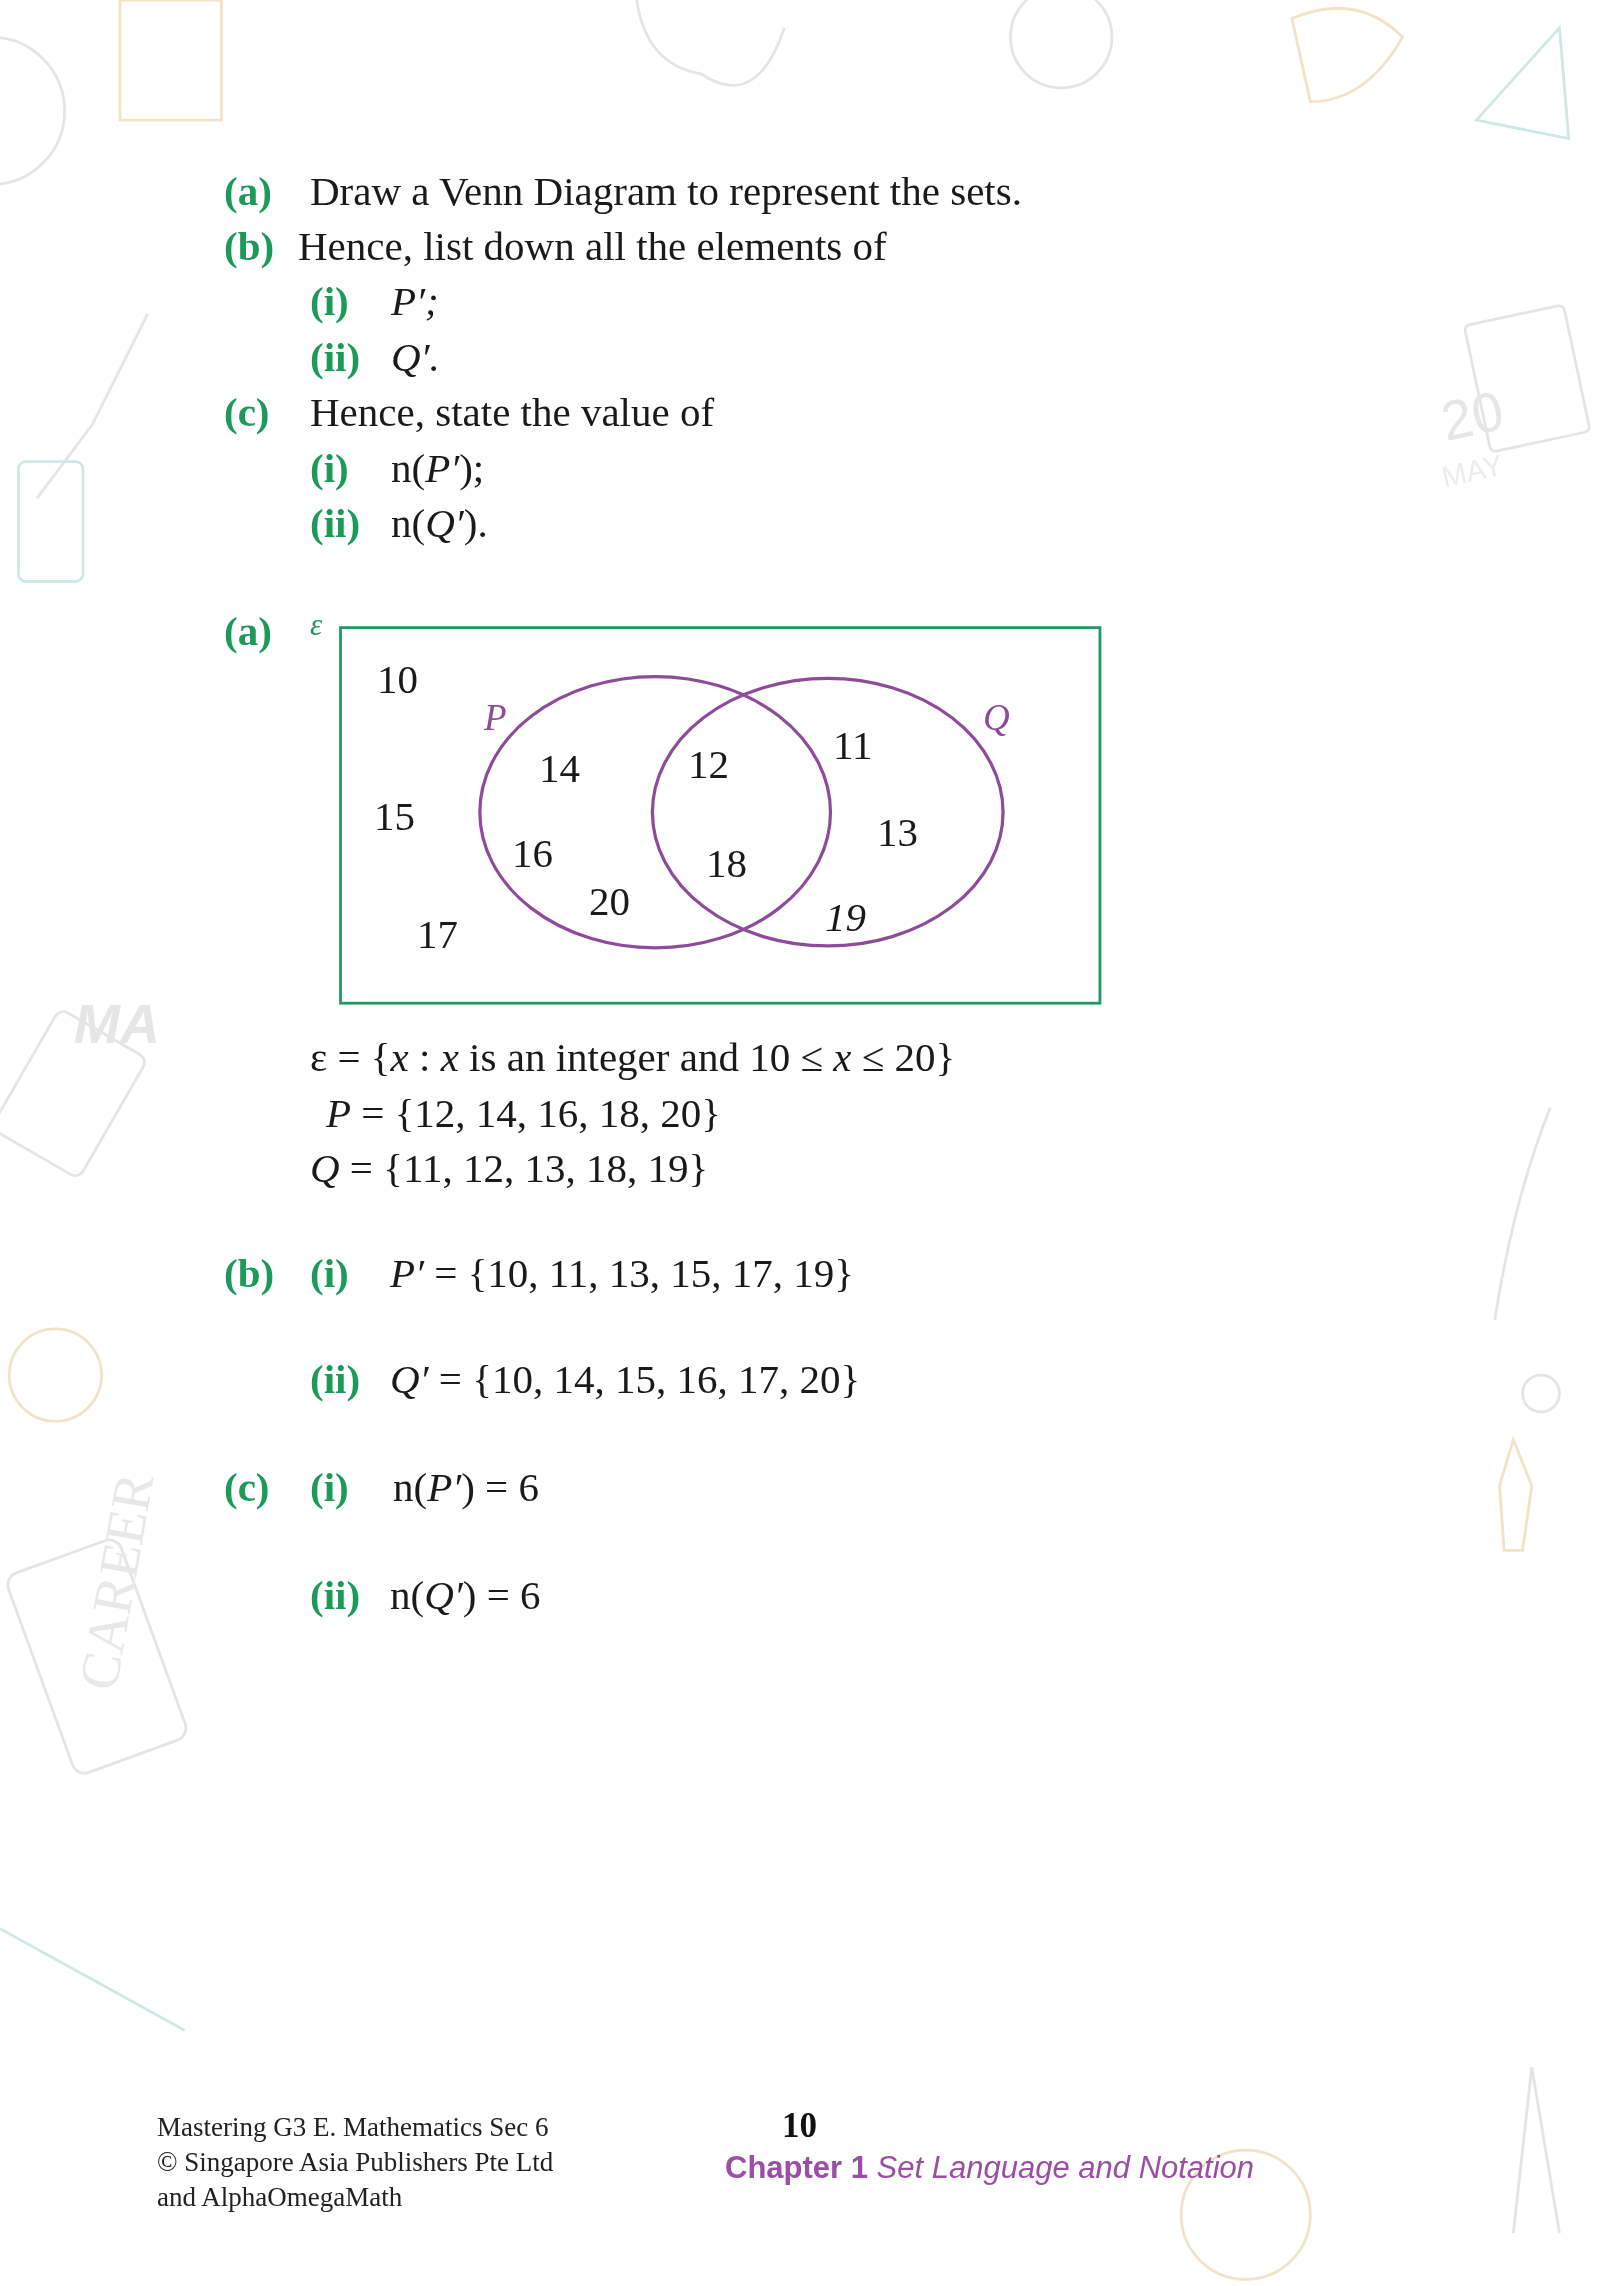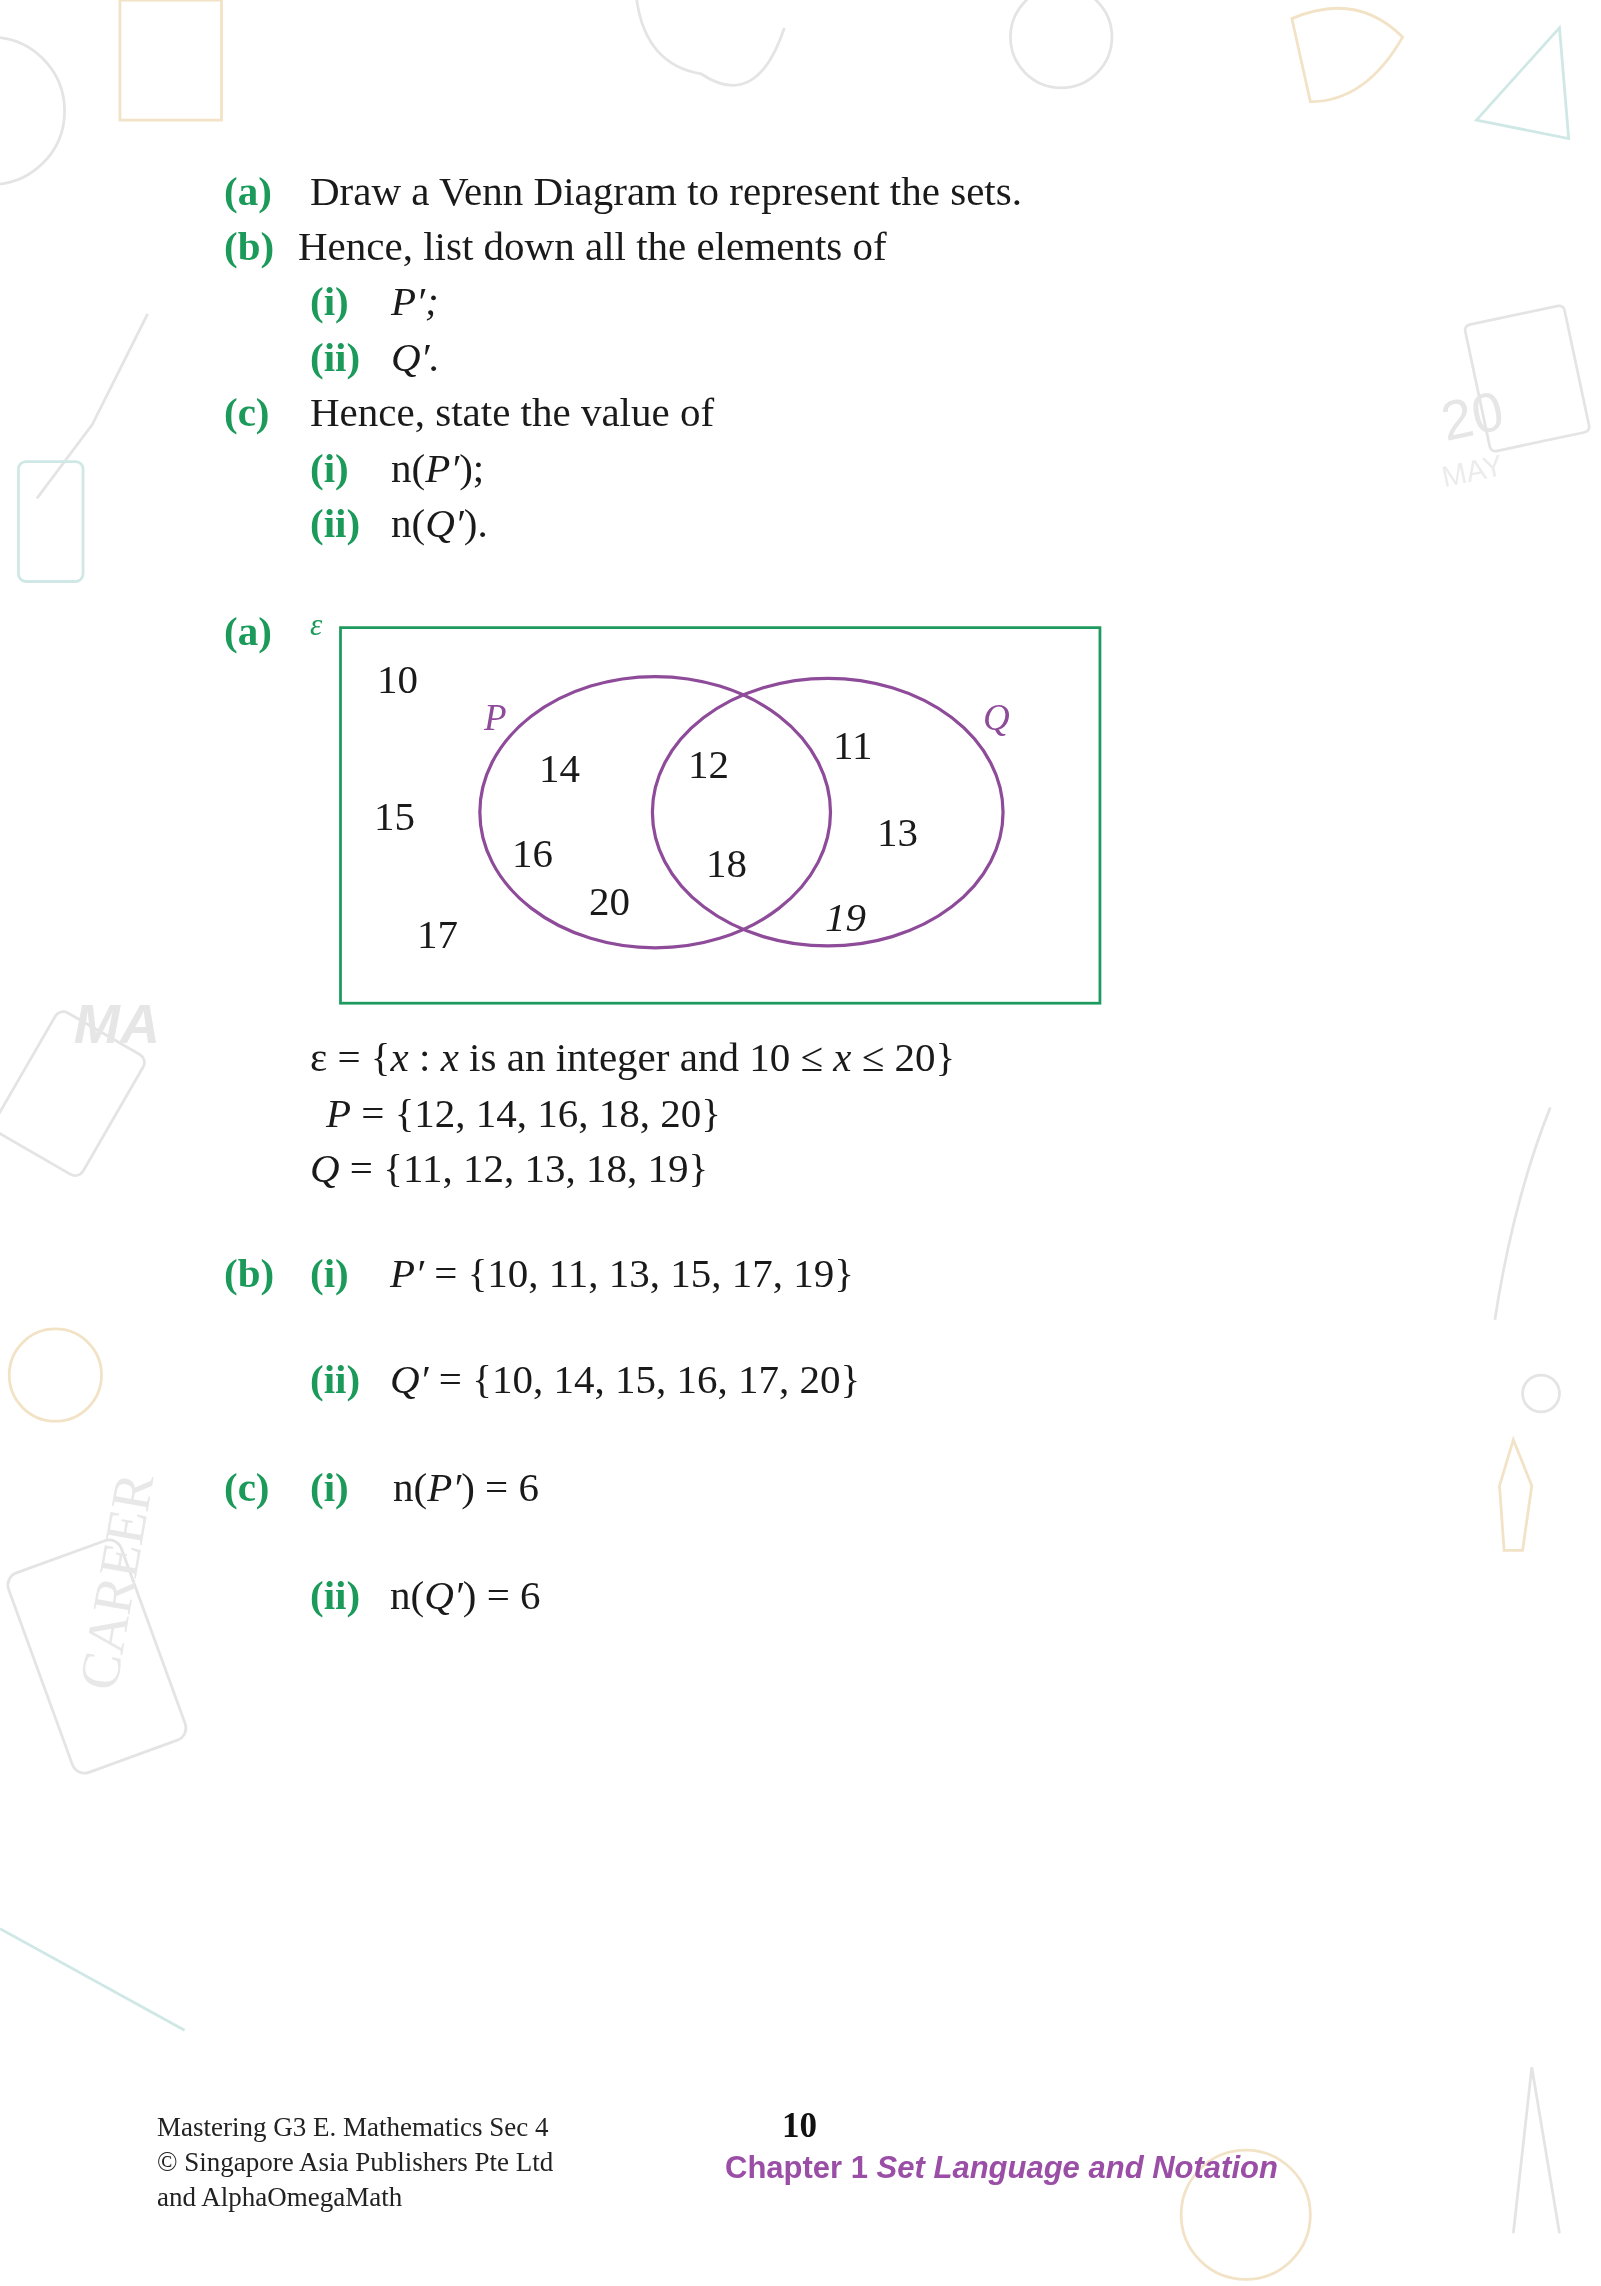--- a/index.html
+++ b/index.html
@@ -15,21 +15,21 @@
 
     .venn { position: absolute; left: 0; top: 0; width: 1601px; height: 2286px; }
     .venn-num { position: absolute; font-size: 41px; line-height: 1; color: #1a1a1a; }
     .set-label { position: absolute; font-size: 37px; font-style: italic; color: #8e4b9a; line-height: 1; }
     .eps-label { position: absolute; font-size: 31px; font-style: italic; color: #1b9a5a; line-height: 1; }
 
     .footer-left { position: absolute; left: 157px; top: 2110px; font-size: 27px; line-height: 35px; color: #222; }
     .page-num { position: absolute; left: 782px; top: 2106px; font-size: 35px; font-weight: bold; color: #111; }
     .chapter { position: absolute; left: 725px; top: 2150px; font-family: "Liberation Sans", "DejaVu Sans", sans-serif; font-size: 31px; color: #9a4ea6; white-space: nowrap; }
     .chapter .ch-b { font-weight: bold; }
-    .chapter .ch-i { font-style: italic; font-weight: bold; }
+    .chapter .ch-i { font-style: italic; }
   </style>
 </head>
 <body>
 
 <svg class="bg-decor" viewBox="0 0 1735 2477">
   <g fill="none" stroke="#e4e4e4" stroke-width="3">
     <circle cx="-10" cy="120" r="80"></circle>
     <path d="M690 0 Q700 70 760 80 Q820 120 850 30"></path>
     <circle cx="1150" cy="40" r="55"></circle>
     <path d="M160 340 L100 460 L40 540"></path>
@@ -142,21 +142,21 @@
   <span class="lbl" style="left:0; top:0;">(c)</span>
   <span class="lbl" style="left:86px; top:0;">(i)</span>
   <span class="txt" style="left:169px; top:0;"><span>n(</span><span class="it">P′</span><span>) = 6</span></span>
 </div>
 <div class="q" style="left:310px; top:1575px;">
   <span class="lbl" style="left:0; top:0;">(ii)</span>
   <span class="txt" style="left:80px; top:0;"><span>n(</span><span class="it">Q′</span><span>) = 6</span></span>
 </div>
 
 <div class="footer-left">
-  <div>Mastering G3 E. Mathematics Sec 4</div>
+  <div>Mastering G3 E. Mathematics Sec 6</div>
   <div>© Singapore Asia Publishers Pte Ltd</div>
   <div>and AlphaOmegaMath</div>
 </div>
 <div class="page-num">10</div>
 <div class="chapter">
   <span class="ch-b">Chapter 1</span>
   <span class="ch-i">Set Language and Notation</span>
 </div>
 
 

